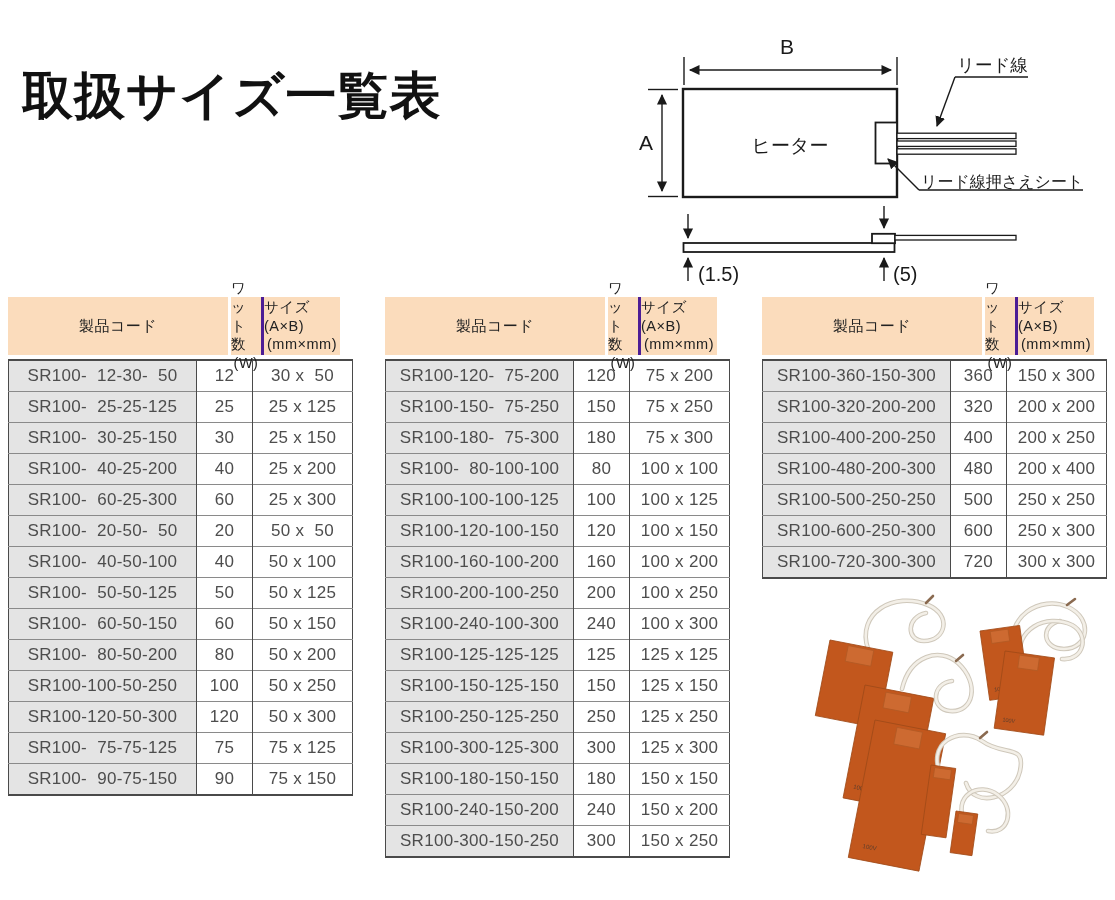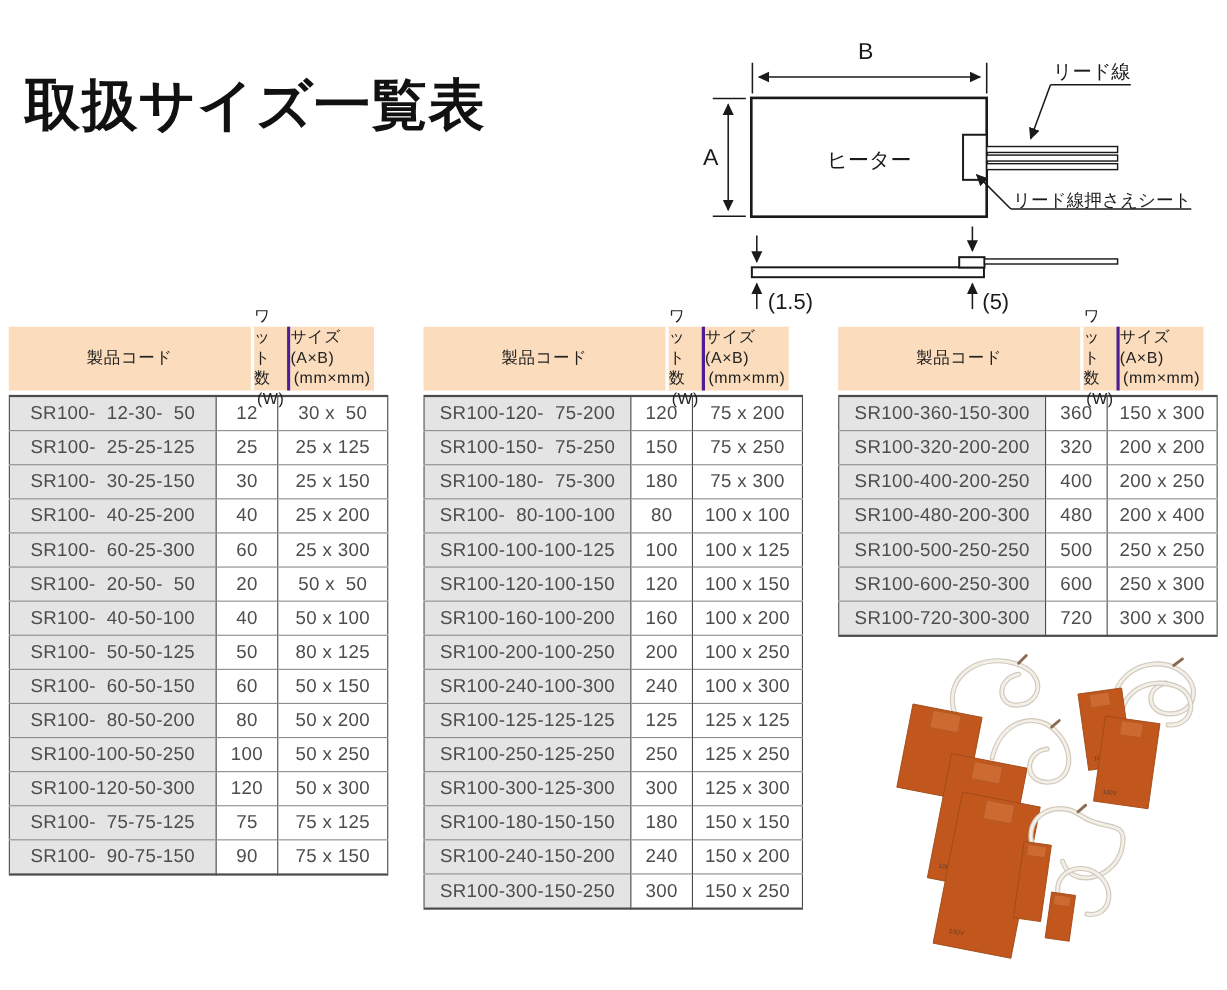--- a/index.html
+++ b/index.html
@@ -155,21 +155,21 @@
           <td class="c2">50 x  50</td>
         </tr>
         <tr>
           <td class="c0">SR100-  40-50-100</td>
           <td class="c1">40</td>
           <td class="c2">50 x 100</td>
         </tr>
         <tr>
           <td class="c0">SR100-  50-50-125</td>
           <td class="c1">50</td>
-          <td class="c2">80 x 125</td>
+          <td class="c2">50 x 125</td>
         </tr>
         <tr>
           <td class="c0">SR100-  60-50-150</td>
           <td class="c1">60</td>
           <td class="c2">50 x 150</td>
         </tr>
         <tr>
           <td class="c0">SR100-  80-50-200</td>
           <td class="c1">80</td>
           <td class="c2">50 x 200</td>
@@ -263,20 +263,25 @@
           <td class="c0">SR100-240-100-300</td>
           <td class="c1">240</td>
           <td class="c2">100 x 300</td>
         </tr>
         <tr>
           <td class="c0">SR100-125-125-125</td>
           <td class="c1">125</td>
           <td class="c2">125 x 125</td>
         </tr>
         <tr>
+          <td class="c0">SR100-150-125-150</td>
+          <td class="c1">150</td>
+          <td class="c2">125 x 150</td>
+        </tr>
+        <tr>
           <td class="c0">SR100-250-125-250</td>
           <td class="c1">250</td>
           <td class="c2">125 x 250</td>
         </tr>
         <tr>
           <td class="c0">SR100-300-125-300</td>
           <td class="c1">300</td>
           <td class="c2">125 x 300</td>
         </tr>
         <tr>

